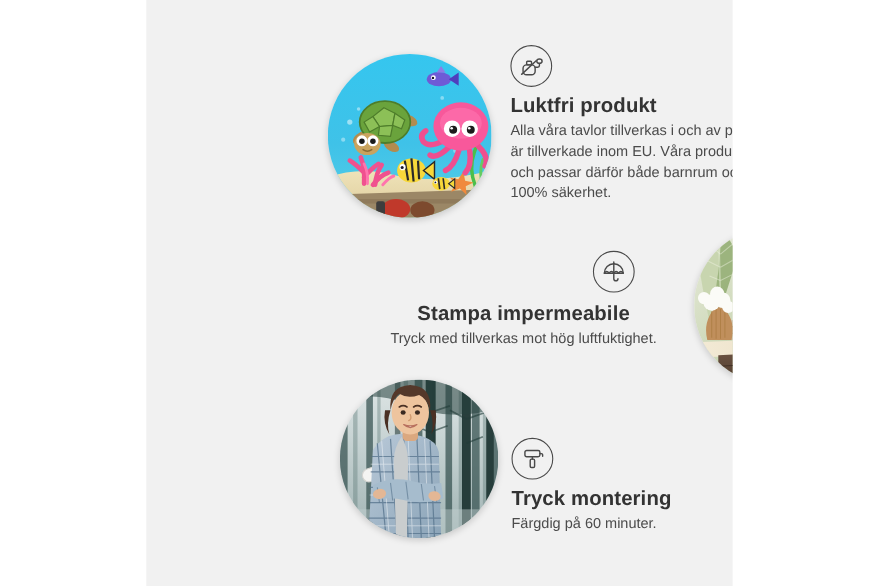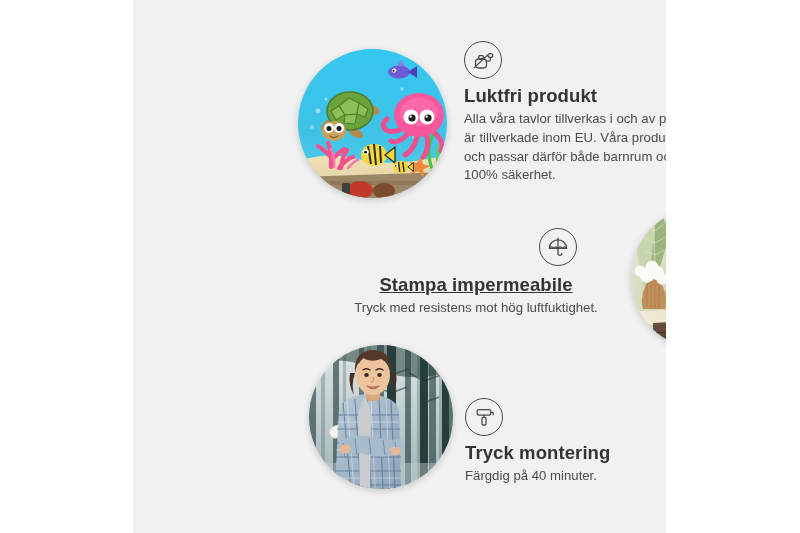--- a/index.html
+++ b/index.html
@@ -73,21 +73,21 @@
     left: 218px;
     top: 228px;
     width: 250px;
     text-align: center;
   }
   #feature-waterproof .icon-row {
     display: flex;
     justify-content: flex-end;
     padding-right: 24px;
   }
-  #feature-waterproof .feature-title { margin-top: 8px; text-decoration: underline; }
+  #feature-waterproof .feature-title { margin-top: 8px; }
 
   
   #feature-easy-mount {
     left: 332px;
     top: 398px;
     width: 280px;
     text-align: left;
   }
 
   
@@ -360,21 +360,21 @@
           <svg width="24" height="24" viewBox="0 0 24 24" fill="none" stroke="#4a4a4a" stroke-width="1.3" stroke-linecap="round" stroke-linejoin="round">
             <path d="M3.4 13.4 a8.6 8.6 0 0 1 17.2 0 Z"></path>
             <path d="M3.4 13.4 q2.15 -3.2 4.3 0 q2.15 -3.2 4.3 0 q2.15 -3.2 4.3 0 q2.15 -3.2 4.3 0"></path>
             <path d="M12 4.8 V13.4"></path>
             <path d="M12 13.4 V18.4 a1.9 1.9 0 0 0 3.8 0"></path>
             <path d="M12 3.1 v1.7"></path>
           </svg>
         </div>
       </div>
       <div class="feature-title">Stampa impermeabile</div>
-      <p class="feature-desc">Tryck med resistens mot hög luftfuktighet.</p>
+      <p class="feature-desc">Tryck med tillverkas mot hög luftfuktighet.</p>
     </div>
 
     <div class="photo-circle" id="photo-forest-painter">
       <svg viewBox="0 0 144 144" preserveAspectRatio="xMidYMid slice">
         <defs>
           <linearGradient id="fogGrad" x1="0" y1="0" x2="0" y2="1">
             <stop offset="0%" stop-color="#dfe6e6"></stop>
             <stop offset="45%" stop-color="#c3d0d0"></stop>
             <stop offset="100%" stop-color="#9fb2b2"></stop>
           </linearGradient>
@@ -473,17 +473,17 @@
     <div class="feature" id="feature-easy-mount">
       <div class="feature-icon">
         <svg width="24" height="24" viewBox="0 0 24 24" fill="none" stroke="#4a4a4a" stroke-width="1.3" stroke-linecap="round" stroke-linejoin="round">
           <rect x="5.2" y="4.6" width="13.6" height="5.6" rx="1.6"></rect>
           <path d="M12 10.2 v2.2"></path>
           <rect x="10" y="12.4" width="4" height="7.6" rx="1.2"></rect>
           <path d="M18.8 7.4 h1.4 a1.1 1.1 0 0 1 1.1 1.1 v1.2"></path>
         </svg>
       </div>
       <div class="feature-title">Tryck montering</div>
-      <p class="feature-desc">Färgdig på 40 minuter.</p>
+      <p class="feature-desc">Färgdig på 60 minuter.</p>
     </div>
 
   </div>
 </div>
 
 </body></html>

